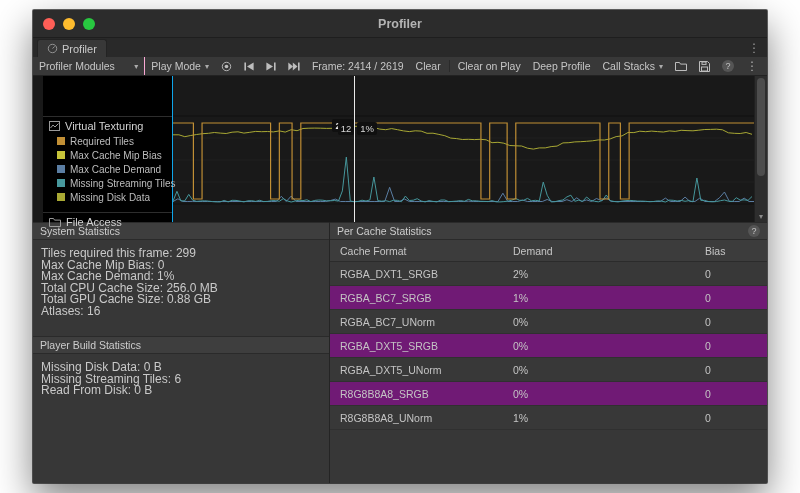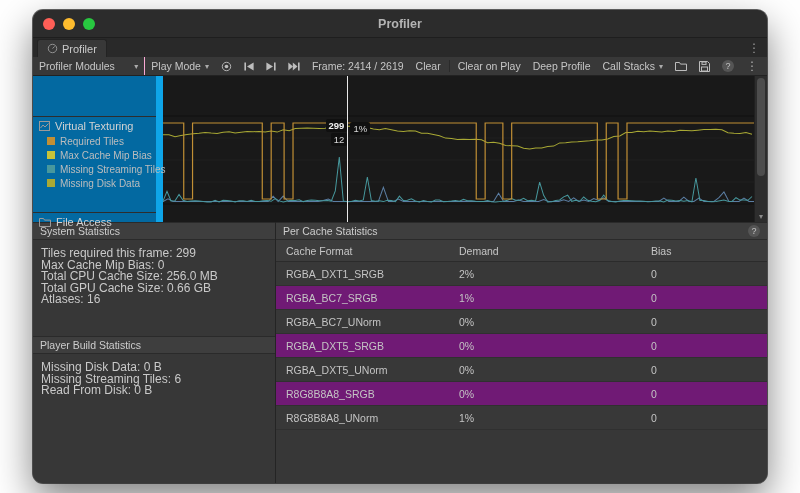--- a/index.html
+++ b/index.html
@@ -1,19 +1,19 @@
 <!DOCTYPE html>
 <html><head>
 <meta charset="utf-8">
 <style>
   * { margin:0; padding:0; box-sizing:border-box; }
   html,body { width:800px; height:493px; background:#ffffff; overflow:hidden;
               font-family:"Liberation Sans", sans-serif; }
   .window { position:absolute; left:33px; top:10px; width:734px; height:473px;
-            border-radius:10px; overflow:hidden; background:#383838;
+            border-radius:1px; overflow:hidden; background:#383838;
             box-shadow:0 16px 38px rgba(0,0,0,.5), 0 0 0 1px rgba(0,0,0,.6);
             display:flex; flex-direction:column; }
 
   
   .titlebar { height:28px; flex:0 0 auto; background:#2c2c2c; border-bottom:1px solid #1e1e1e;
               display:flex; align-items:center; position:relative; }
   .lights { display:flex; gap:8px; margin-left:10px; z-index:2; }
   .light { width:12px; height:12px; border-radius:50%; }
   .light.red { background:#ff5f57; } .light.yellow { background:#febc2e; } .light.green { background:#28c840; }
   .win-title { position:absolute; left:0; right:0; text-align:center; font-size:12.5px;
@@ -33,40 +33,40 @@
   .modules-dd { width:128px; justify-content:space-between; border-right:1px solid #f9a8d4; }
   .caret { font-size:8px; color:#ababab; }
   .tb-sep { width:1px; height:12px; background:#2a2a2a; margin:0 2px; flex:0 0 auto; }
   .tb-right { margin-left:auto; display:flex; align-items:center; }
   .tb-kebab { color:#b0b0b0; font-size:12px; }
   .qmark { width:12px; height:12px; border-radius:50%; background:#555555; color:#c3c3c3;
            font-size:9px; display:flex; align-items:center; justify-content:center; }
 
   
   .chart-region { height:146px; flex:0 0 auto; display:flex; background:#191919; position:relative; }
-  .module-panel { width:130px; flex:0 0 auto; background:#0369a1; border-right:7px solid #0ea5e9; position:relative; }
+  .module-panel { width:130px; flex:0 0 auto; background:#000000; border-right:1px solid #0ea5e9; position:relative;margin-left:10px; }
   .module-section { position:absolute; left:0; right:0; border-top:1px solid #2d2d2d; }
   .module-section.vt { top:40px; height:88px; }
   .module-section.fa { top:136px; height:18px; }
   .module-header { display:flex; align-items:center; gap:5px; padding:3px 6px 2px; font-size:11px; color:#d2d2d2; }
   .legend-item { display:flex; align-items:center; gap:5px; padding:1.5px 4px 1.5px 14px; font-size:10px; color:#bdbdbd; white-space:nowrap; }
   .legend-swatch { width:8px; height:8px; flex:0 0 auto; }
   .chart-canvas { flex:1; position:relative; }
   .chart-canvas svg { display:block; width:100%; height:100%; }
   .playhead { position:absolute; top:0; bottom:0; width:1px; background:#e9e9e9; z-index:3; }
   .ph-label { position:absolute; z-index:4; background:#101010; color:#d8d8d8; font-size:9.5px;
               line-height:13px; padding:0 3px; border-radius:2px; white-space:nowrap; }
   .ph-label.bold { color:#f2f2f2; font-weight:bold; }
   .chart-scrollbar { width:13px; flex:0 0 auto; background:#2d2d2d; border-left:1px solid #202020; position:relative; }
   .scroll-thumb { position:absolute; left:2px; right:2px; top:2px; height:98px; background:#4d4d4d; border-radius:4px; }
   .scroll-arrow { position:absolute; bottom:0; left:0; right:0; text-align:center; color:#8a8a8a; font-size:8px; line-height:10px; }
 
   
   .stats-region { flex:1; display:flex; background:#373737; min-height:0; }
-  .stats-left { width:243px; flex:0 0 auto; border-right:1px solid #242424; display:flex; flex-direction:column; }
+  .stats-left { width:297px; flex:0 0 auto; border-right:1px solid #242424; display:flex; flex-direction:column; }
   .stats-right { flex:1; display:flex; flex-direction:column; min-width:0; }
   .pane-header { height:18px; flex:0 0 auto; background:#3e3e3e; border-top:1px solid #2a2a2a;
                  border-bottom:1px solid #2a2a2a; display:flex; align-items:center; padding:0 7px;
                  font-size:10.5px; color:#cdcdcd; }
   .pane-header .qmark { margin-left:auto; }
   .stats-body { padding:8px 8px 0; font-size:12px; color:#c9c9c9; line-height:11.5px; }
   #sys-lines { height:96px; }
   .filler { flex:1; }
 
   .table-header { display:grid; grid-template-columns:183px 192px 1fr; height:22px; align-items:center;
@@ -176,20 +176,24 @@
           <span>Virtual Texturing</span>
         </div>
         <div id="legend-list">
             <div class="legend-item">
               <span class="legend-swatch" style="background: rgb(193, 143, 53);"></span>
               <span>Required Tiles</span>
             </div>
             <div class="legend-item">
               <span class="legend-swatch" style="background: rgb(198, 195, 57);"></span>
               <span>Max Cache Mip Bias</span>
+            </div>
+            <div class="legend-item">
+              <span class="legend-swatch" style="background: rgb(91, 126, 163);"></span>
+              <span>Max Cache Demand</span>
             </div>
             <div class="legend-item">
               <span class="legend-swatch" style="background: rgb(71, 152, 157);"></span>
               <span>Missing Streaming Tiles</span>
             </div>
             <div class="legend-item">
               <span class="legend-swatch" style="background: rgb(169, 169, 52);"></span>
               <span>Missing Disk Data</span>
             </div>
           </div>
@@ -211,40 +215,41 @@
           <line x1="0" x2="590" y1="106" y2="106" stroke="#212121"></line>
           <line x1="0" x2="590" y1="40" y2="40" stroke="#101010"></line>
           <line x1="0" x2="590" y1="128" y2="128" stroke="#101010"></line>
           <polyline points="0.0,125.5 5.0,122.8 10.0,125.5 15.0,125.5 20.0,125.4 25.0,125.5 30.0,125.5 35.0,125.5 40.0,125.5 45.0,125.5 50.0,125.5 55.0,125.5 60.0,125.5 65.0,125.5 70.0,125.5 75.0,125.5 80.0,125.5 85.0,125.5 90.0,125.5 95.0,125.5 100.0,125.5 105.0,125.5 110.0,120.3 115.0,125.5 120.0,120.1 125.0,125.5 130.0,125.5 135.0,125.5 140.0,125.5 145.0,125.5 150.0,125.5 155.0,125.5 160.0,124.5 165.0,123.1 170.0,125.5 175.0,125.5 180.0,125.5 185.0,125.5 190.0,125.5 195.0,125.5 200.0,125.5 205.0,125.5 210.0,125.5 215.0,125.5 220.0,111.3 225.0,125.5 230.0,125.5 235.0,123.0 240.0,125.5 245.0,125.5 250.0,125.5 255.0,125.5 260.0,125.5 265.0,125.5 270.0,125.5 275.0,125.5 280.0,125.5 285.0,125.5 290.0,125.5 295.0,125.5 300.0,125.2 305.0,125.5 310.0,125.5 315.0,125.5 320.0,125.5 325.0,125.5 330.0,125.5 335.0,117.2 340.0,125.5 345.0,125.5 350.0,125.5 355.0,124.1 360.0,125.5 365.0,125.5 370.0,125.5 375.0,125.5 380.0,123.5 385.0,125.5 390.0,125.5 395.0,125.5 400.0,123.7 405.0,125.5 410.0,121.8 415.0,125.5 420.0,123.9 425.0,125.5 430.0,122.5 435.0,124.5 440.0,121.9 445.0,125.5 450.0,125.5 455.0,125.5 460.0,125.5 465.0,125.5 470.0,125.5 475.0,125.5 480.0,125.5 485.0,125.5 490.0,125.5 495.0,125.5 500.0,122.1 505.0,125.5 510.0,125.5 515.0,125.5 520.0,121.1 525.0,125.5 530.0,125.5 535.0,122.1 540.0,125.5 545.0,125.5 550.0,125.5 555.0,121.7 560.0,116.0 565.0,125.5 570.0,125.5 575.0,125.5 580.0,122.1 585.0,125.5 590.0,125.5" fill="none" stroke="#5b7ea3" stroke-width="1"></polyline>
           <polyline points="0.0,126.0 0.0,125.1 4.0,115.3 8.0,124.9 12.0,124.8 16.0,118.4 20.0,124.2 24.0,125.4 28.0,125.0 32.0,124.8 36.0,125.1 40.0,125.6 44.0,125.9 48.0,125.9 52.0,124.4 56.0,125.9 60.0,124.3 64.0,124.4 68.0,125.1 72.0,125.9 76.0,124.8 80.0,124.7 84.0,125.4 88.0,124.3 92.0,125.6 96.0,125.4 100.0,124.7 104.0,124.6 108.0,125.3 112.0,122.6 116.0,124.9 120.0,126.0 124.0,125.0 128.0,124.2 132.0,124.6 136.0,123.8 140.0,125.6 144.0,124.4 148.0,124.0 152.0,124.2 156.0,124.8 160.0,124.8 164.0,124.5 168.0,125.1 172.0,114.9 176.0,81.1 180.0,124.9 184.0,125.8 188.0,125.4 192.0,124.2 196.0,125.0 200.0,123.9 204.0,101.0 208.0,124.6 212.0,125.2 216.0,124.7 220.0,125.6 224.0,124.2 228.0,124.4 232.0,125.7 236.0,120.1 240.0,124.5 244.0,124.2 248.0,122.7 252.0,125.0 256.0,125.9 260.0,124.6 264.0,125.4 268.0,125.9 272.0,124.0 276.0,124.0 280.0,125.7 284.0,125.4 288.0,125.1 292.0,124.6 296.0,125.3 300.0,123.4 304.0,124.8 308.0,124.8 312.0,125.3 316.0,125.4 320.0,125.6 324.0,124.6 328.0,125.8 332.0,125.9 336.0,125.6 340.0,125.2 344.0,124.2 348.0,122.5 352.0,124.3 356.0,124.3 360.0,122.4 364.0,124.8 368.0,124.3 372.0,124.9 376.0,106.1 380.0,119.3 384.0,125.9 388.0,125.7 392.0,124.6 396.0,124.0 400.0,120.9 404.0,119.2 408.0,125.3 412.0,124.2 416.0,125.3 420.0,121.0 424.0,124.3 428.0,125.3 432.0,125.8 436.0,124.5 440.0,119.0 444.0,124.6 448.0,125.5 452.0,125.9 456.0,125.1 460.0,124.6 464.0,124.4 468.0,124.7 472.0,125.1 476.0,125.1 480.0,125.3 484.0,125.7 488.0,125.5 492.0,124.9 496.0,125.1 500.0,126.0 504.0,124.1 508.0,124.3 512.0,125.0 516.0,124.4 520.0,125.3 524.0,124.6 528.0,125.8 532.0,102.0 536.0,124.4 540.0,124.4 544.0,125.6 548.0,125.8 552.0,125.5 556.0,124.7 560.0,124.0 564.0,125.2 568.0,125.4 572.0,121.7 576.0,124.1 580.0,123.9 584.0,124.3 588.0,120.5" fill="none" stroke="#47989d" stroke-width="1"></polyline>
           <polyline points="0.0,58.8 6.0,58.8 12.0,60.7 18.0,59.5 24.0,58.5 30.0,57.7 36.0,57.3 42.0,56.5 48.0,57.1 54.0,57.5 60.0,56.2 66.0,55.8 72.0,57.1 78.0,56.3 84.0,55.4 90.0,55.7 96.0,55.5 102.0,55.9 108.0,54.9 114.0,56.1 120.0,53.7 126.0,54.7 132.0,52.5 138.0,52.2 144.0,52.1 150.0,52.2 156.0,52.4 162.0,52.3 168.0,50.0 174.0,51.6 180.0,50.3 186.0,50.3 192.0,50.6 198.0,51.8 204.0,51.6 210.0,53.1 216.0,53.7 222.0,52.6 228.0,53.7 234.0,54.9 240.0,55.6 246.0,54.8 252.0,55.1 258.0,57.3 264.0,57.2 270.0,58.4 276.0,59.7 282.0,62.1 288.0,62.6 294.0,63.5 300.0,63.3 306.0,63.6 312.0,63.3 318.0,63.8 324.0,66.7 330.0,66.3 336.0,67.2 342.0,69.5 348.0,69.8 354.0,70.0 360.0,72.2 366.0,73.1 372.0,71.9 378.0,71.9 384.0,70.6 390.0,70.1 396.0,66.9 402.0,66.7 408.0,65.9 414.0,65.7 420.0,65.3 426.0,64.8 432.0,63.9 438.0,64.0 444.0,62.9 450.0,60.6 456.0,59.9 462.0,56.5 468.0,56.6 474.0,55.2 480.0,55.7 486.0,55.1 492.0,55.6 498.0,56.0 504.0,54.9 510.0,55.4 516.0,54.3 522.0,54.6 528.0,54.8 534.0,54.2 540.0,53.5 546.0,53.4 552.0,53.2 558.0,53.8 564.0,56.8 570.0,57.3 576.0,57.5 582.0,56.5 588.0,58.3" fill="none" stroke="#a9a934" stroke-width="1"></polyline>
           <polyline points="0.0,47.0 20.7,47.0 20.7,123.0 29.5,123.0 29.5,47.0 99.1,47.0 99.1,123.0 108.0,123.0 108.0,47.0 120.9,47.0 120.9,123.0 129.8,123.0 129.8,47.0 312.7,47.0 312.7,123.0 321.6,123.0 321.6,47.0 339.3,47.0 339.3,123.0 348.1,123.0 348.1,47.0 433.6,47.0 433.6,123.0 442.5,123.0 442.5,47.0 454.3,47.0 454.3,123.0 463.2,123.0 463.2,47.0 590.0,47.0" fill="none" stroke="#c18f35" stroke-width="1.2"></polyline>
         </svg>
       <div class="playhead" id="playhead" style="left: 31.2%;"></div>
       <div class="ph-label bold" id="ph-top" style="right: 68.8%; top: 43px;">299</div>
-      <div class="ph-label" id="ph-bottom" style="right: 68.8%; top: 57px;">12</div>
+      <div class="ph-label" id="ph-bottom" style="right: 68.8%; top: 46px;">12</div>
       <div class="ph-label" id="ph-pct" style="left: calc(31.2% + 3px); top: 46px;">1%</div>
     </div>
 
     <div class="chart-scrollbar">
       <div class="scroll-thumb"></div>
       <div class="scroll-arrow">▾</div>
     </div>
   </div>
 
   <div class="stats-region">
     <div class="stats-left">
       <div class="pane-header">
         <span>System Statistics</span>
       </div>
       <div class="stats-body" id="sys-lines">
           <div>Tiles required this frame: 299</div>
           <div>Max Cache Mip Bias: 0</div>
+          <div>Max Cache Demand: 1%</div>
           <div>Total CPU Cache Size: 256.0 MB</div>
-          <div>Total GPU Cache Size: 0.66 GB</div>
+          <div>Total GPU Cache Size: 0.88 GB</div>
           <div>Atlases: 16</div>
         </div>
       <div class="pane-header">
         <span>Player Build Statistics</span>
       </div>
       <div class="stats-body" id="pbs-lines">
           <div>Missing Disk Data: 0 B</div>
           <div>Missing Streaming Tiles: 6</div>
           <div>Read From Disk: 0 B</div>
         </div>

